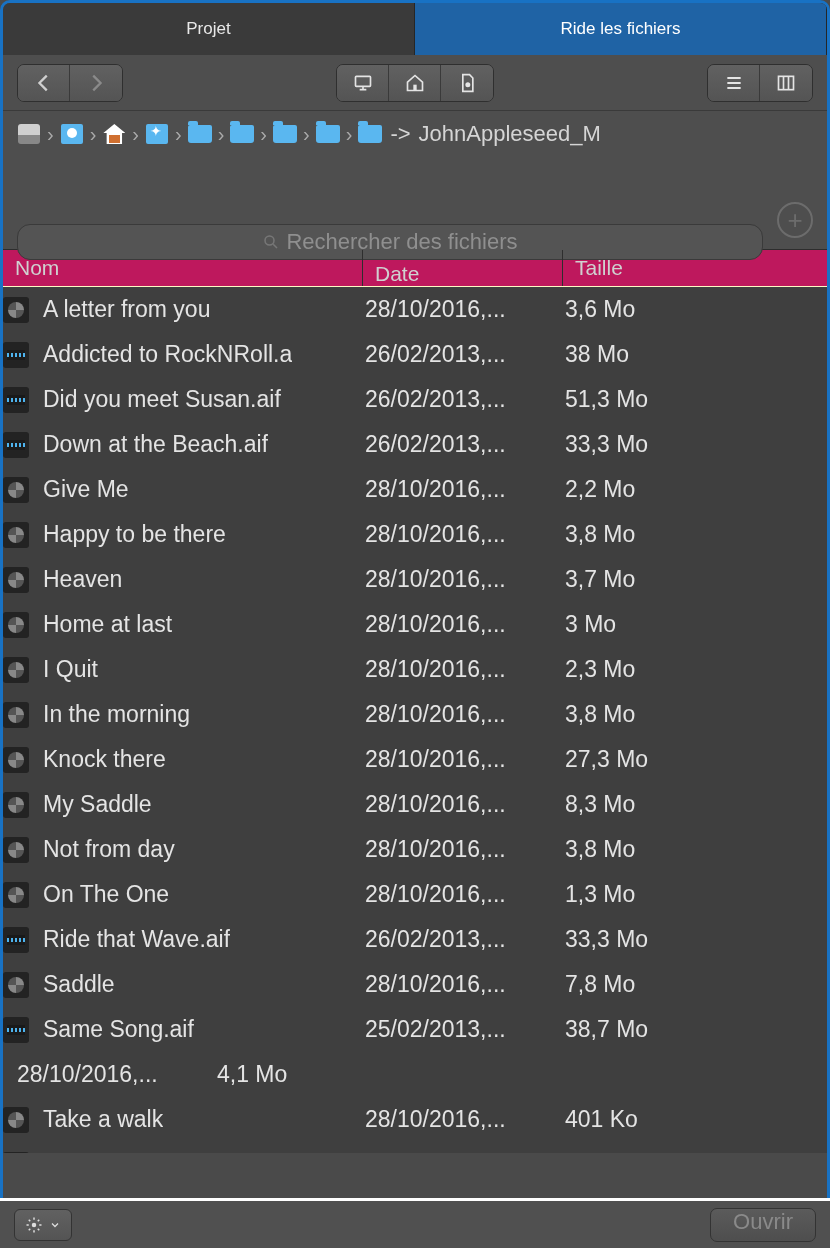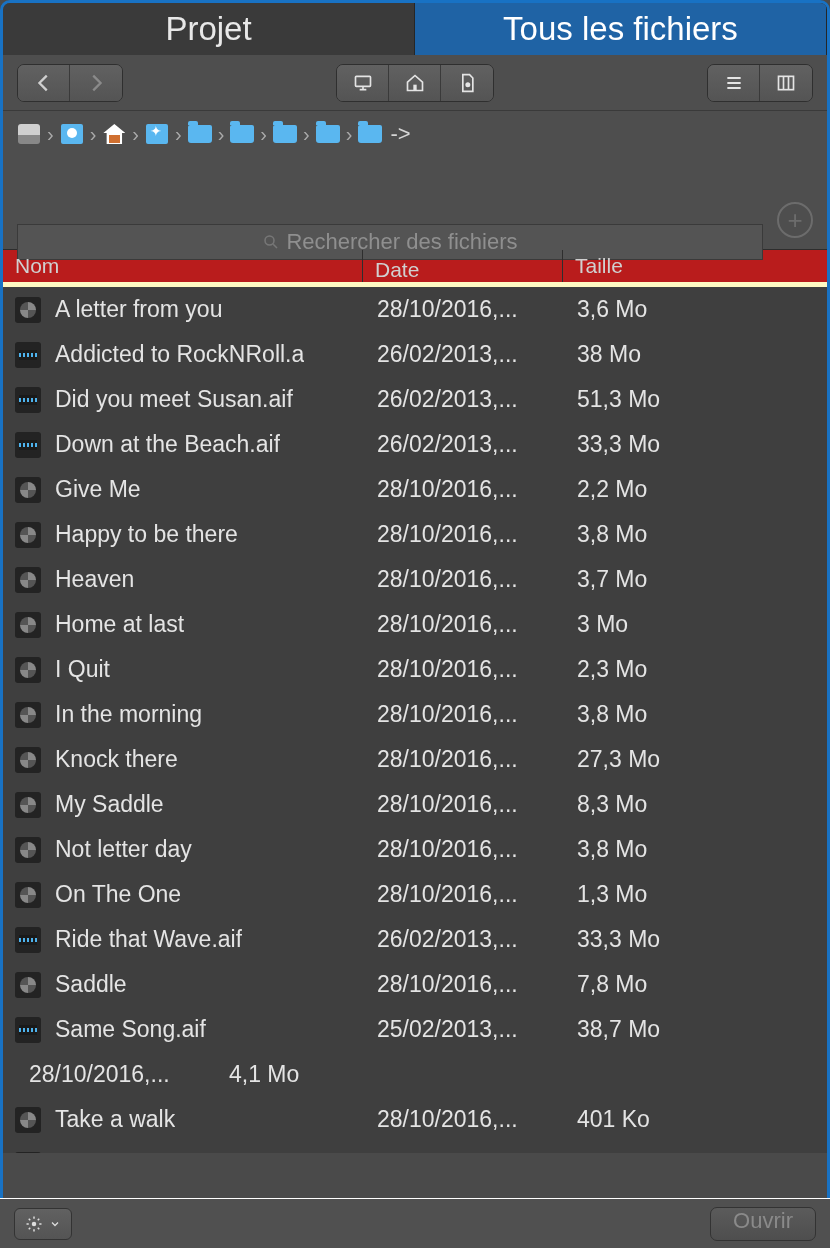--- a/index.html
+++ b/index.html
@@ -17,21 +17,21 @@
   .tabs {
     display: flex;
     height: 52px;
     background: #3a3a3a;
   }
   .tab {
     flex: 1;
     display: flex;
     align-items: center;
     justify-content: center;
-    font-size: 33px;
+    font-size: 17px;
     color: #e8e8e8;
     border-right: 1px solid #262626;
     cursor: default;
   }
   .tab.active {
     background: #1f63a5;
     color: #fff;
     font-weight: 500;
   }
   
@@ -125,21 +125,21 @@
     align-items: center;
     height: 58px;
     padding: 0 14px;
     background: #4e4e4e;
     gap: 14px;
   }
   .search-box {
     flex: 1;
     height: 36px;
     border: 1px solid #3a3a3a;
-    border-radius: 0;
+    border-radius: 13px;
     background: #545454;
     display: flex;
     align-items: center;
     justify-content: center;
     color: #8f8f8f;
     font-size: 22px;
     gap: 6px;
     margin-top: 44px;
   }
   .search-box svg { width: 18px; height: 18px; opacity: .6; }
@@ -149,23 +149,23 @@
     border: 2px solid #6c6c6c;
     color: #6c6c6c;
     display:flex;align-items:center;justify-content:center;
     font-size: 26px;
     line-height: 1;
   }
   
   .thead {
     display: flex;
     height: 38px;
-    background: #b91c1c;
+    background: #be185d;
     border-top: 1px solid #2d2d2d;
-    border-bottom: 5px solid #fef9c3;
+    border-bottom: 1px solid #fef9c3;
     font-size: 21px;
     color: #d0d0d0;
   }
   .th {
     display:flex;align-items:center;
     padding: 0 12px;
     border-right: 1px solid #2e2e2e;
   }
   .th.name { width: 360px; }
   .th.date { width: 200px; align-items: flex-end; }
@@ -175,21 +175,20 @@
     height: 866px;
     overflow: hidden;
     background: #3f3f3f;
   }
   .row {
     display: flex;
     align-items: center;
     height: 45px;
     font-size: 23px;
     color: #e4e4e4;
-    padding-left: 12px;
   }
   .row .cell-name { width: 348px; display:flex; align-items:center; gap: 14px; overflow:hidden; white-space:nowrap; }
   .row .cell-name .txt { overflow:hidden; text-overflow: clip; }
   .row .cell-date { width: 200px; padding-left: 14px; }
   .row .cell-size { flex:1; padding-left: 14px; }
   .file-ico {
     width: 26px; height: 26px; flex-shrink: 0;
     border-radius: 3px;
     background:#232323;
     display:flex;align-items:center;justify-content:center;
@@ -209,21 +208,21 @@
   .file-ico .wave::after{
     content:'';position:absolute;left:0;right:0;top:3px;height:4px;
     background:repeating-linear-gradient(90deg,#4db3ee 0 2px,transparent 2px 4px);
   }
   
   .footer {
     position: absolute;
     bottom: 0; left: 0; right: 0;
     height: 50px;
     background: #505050;
-    border-top: 1px solid #ffffff;
+    border-top: 3px solid #ffffff;
     display:flex;align-items:center;
     padding: 0 14px;
   }
   .gear-btn {
     display:flex;align-items:center;gap:6px;
     height: 32px; padding: 0 10px;
     border:1px solid #333;border-radius:6px;
     background:linear-gradient(#616161,#545454);
     color:#ddd;
   }
@@ -237,21 +236,21 @@
   }
 </style>
 </head>
 <body>
 
 <div class="tabs">
   <div class="tab">
     <span>Projet</span>
   </div>
   <div class="tab active">
-    <span>Tous les fichiers</span>
+    <span>Ride les fichiers</span>
   </div>
 </div>
 
 <div class="toolbar">
   <div class="btn-group">
     <div class="btn">
       <svg viewBox="0 0 24 24">
           <path d="M15 4l-8 8 8 8" fill="none" stroke="#cfcfcf" stroke-width="2.5"></path>
         </svg>
     </div>
@@ -328,20 +327,21 @@
     </span>
   <span class="crumb-sep">›</span>
   <span class="crumb-icon">
       <span class="folder-ico"></span>
     </span>
   <span class="crumb-sep">›</span>
   <span class="crumb-icon">
       <span class="folder-ico"></span>
     </span>
   <span class="crumb-text">-&gt;</span>
+  <span class="crumb-text">JohnAppleseed_M</span>
 </div>
 
 <div class="spare"></div>
 
 <div class="search-row">
   <div class="search-box">
     <svg viewBox="0 0 24 24">
         <circle cx="10" cy="10" r="6" fill="none" stroke="#8f8f8f" stroke-width="2"></circle>
         <path d="M15 15l5 5" stroke="#8f8f8f" stroke-width="2"></path>
       </svg>
@@ -483,21 +483,21 @@
         <span class="txt">My Saddle</span>
       </div>
       <div class="cell-date">28/10/2016,...</div>
       <div class="cell-size">8,3 Mo</div>
     </div>
     <div class="row">
       <div class="cell-name">
         <span class="file-ico">
           <span class="proj"></span>
         </span>
-        <span class="txt">Not letter day</span>
+        <span class="txt">Not from day</span>
       </div>
       <div class="cell-date">28/10/2016,...</div>
       <div class="cell-size">3,8 Mo</div>
     </div>
     <div class="row">
       <div class="cell-name">
         <span class="file-ico">
           <span class="proj"></span>
         </span>
         <span class="txt">On The One</span>

